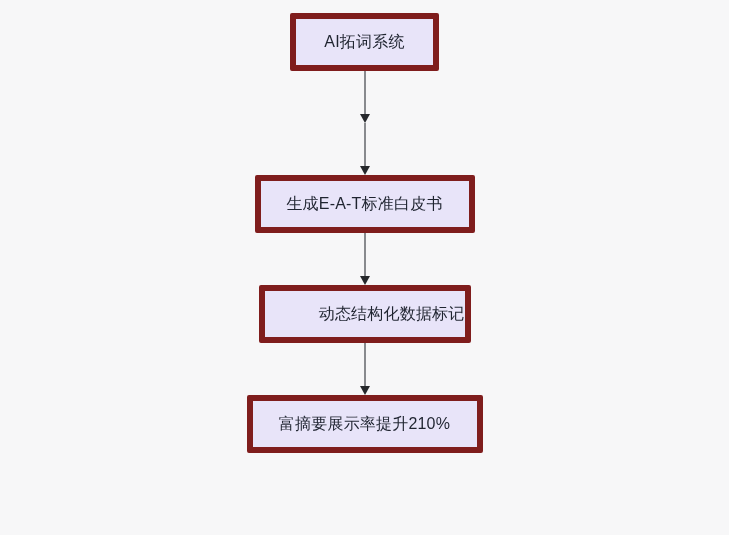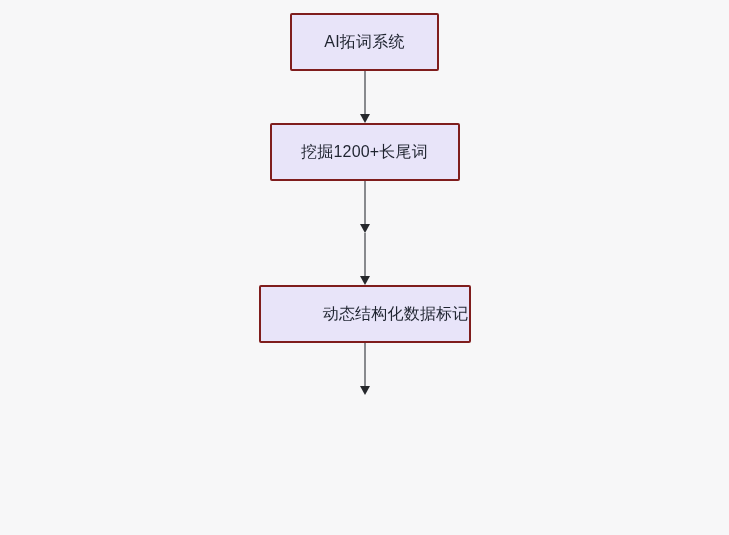--- a/index.html
+++ b/index.html
@@ -24,21 +24,21 @@
     left: 0;
     top: 0;
     width: 729px;
     display: flex;
     flex-direction: column;
     align-items: center;
   }
   .node {
     box-sizing: border-box;
     background: #e8e4f9;
-    border: 2px solid #7f1d1d;
+    border: 6px solid #7f1d1d;
     border-radius: 2px;
     height: 58px;
     display: flex;
     align-items: center;
     justify-content: center;
     color: #1f2430;
     font-size: 16px;
     line-height: 1;
     letter-spacing: 0.2px;
     white-space: nowrap;
@@ -91,39 +91,42 @@
 
     <div class="node n1">
       <span class="node-label">AI拓词系统</span>
     </div>
 
     <div class="connector">
       <span class="shaft"></span>
       <span class="head"></span>
     </div>
 
-    <div class="node n2">
-      <span class="node-label">挖掘1200+长尾词</span>
-    </div>
 
     <div class="connector">
       <span class="shaft"></span>
       <span class="head"></span>
     </div>
 
+    <div class="node n3">
+      <span class="node-label">生成E-A-T标准白皮书</span>
+    </div>
 
     <div class="connector">
       <span class="shaft"></span>
       <span class="head"></span>
     </div>
 
     <div class="node n4">
       <span class="node-label">动态结构化数据标记</span>
     </div>
 
     <div class="connector">
       <span class="shaft"></span>
       <span class="head"></span>
     </div>
 
+    <div class="node n5">
+      <span class="node-label">富摘要展示率提升210%</span>
+    </div>
 
   </div>
 </div>
 
 </body></html>

